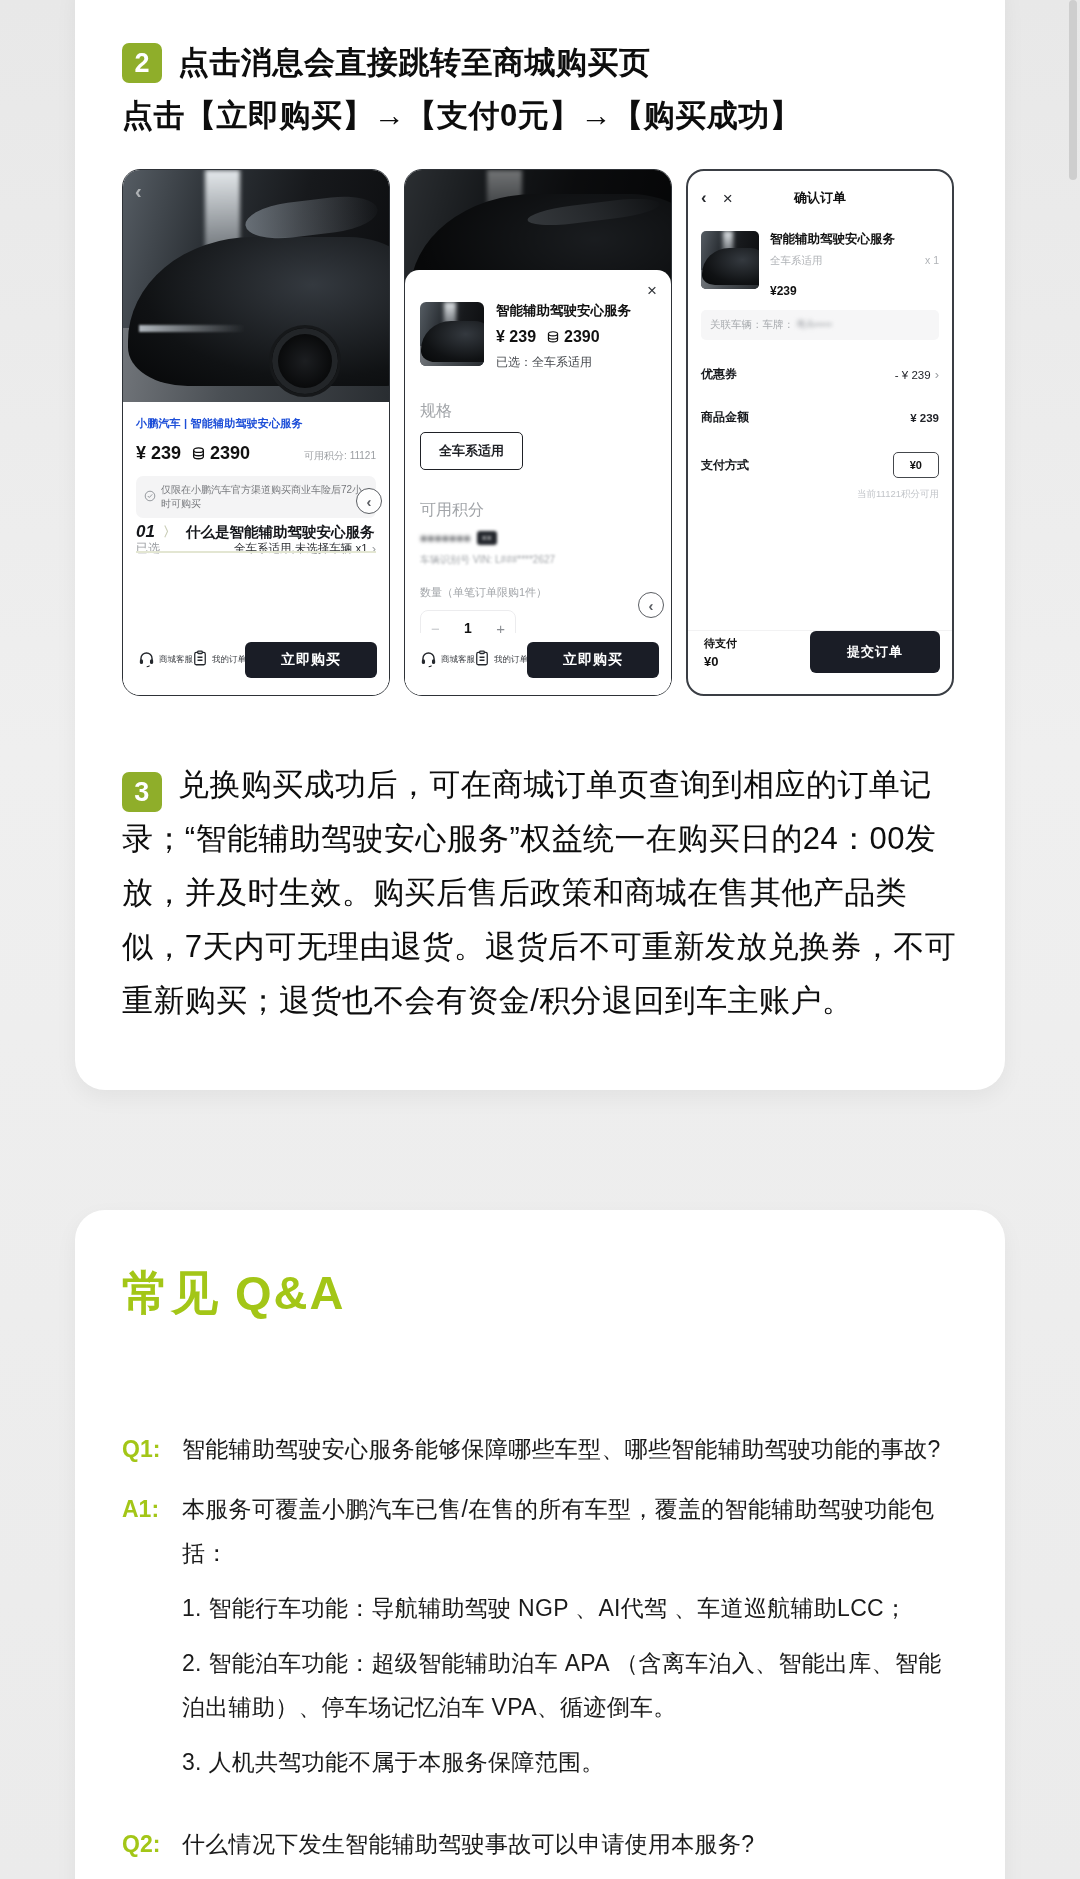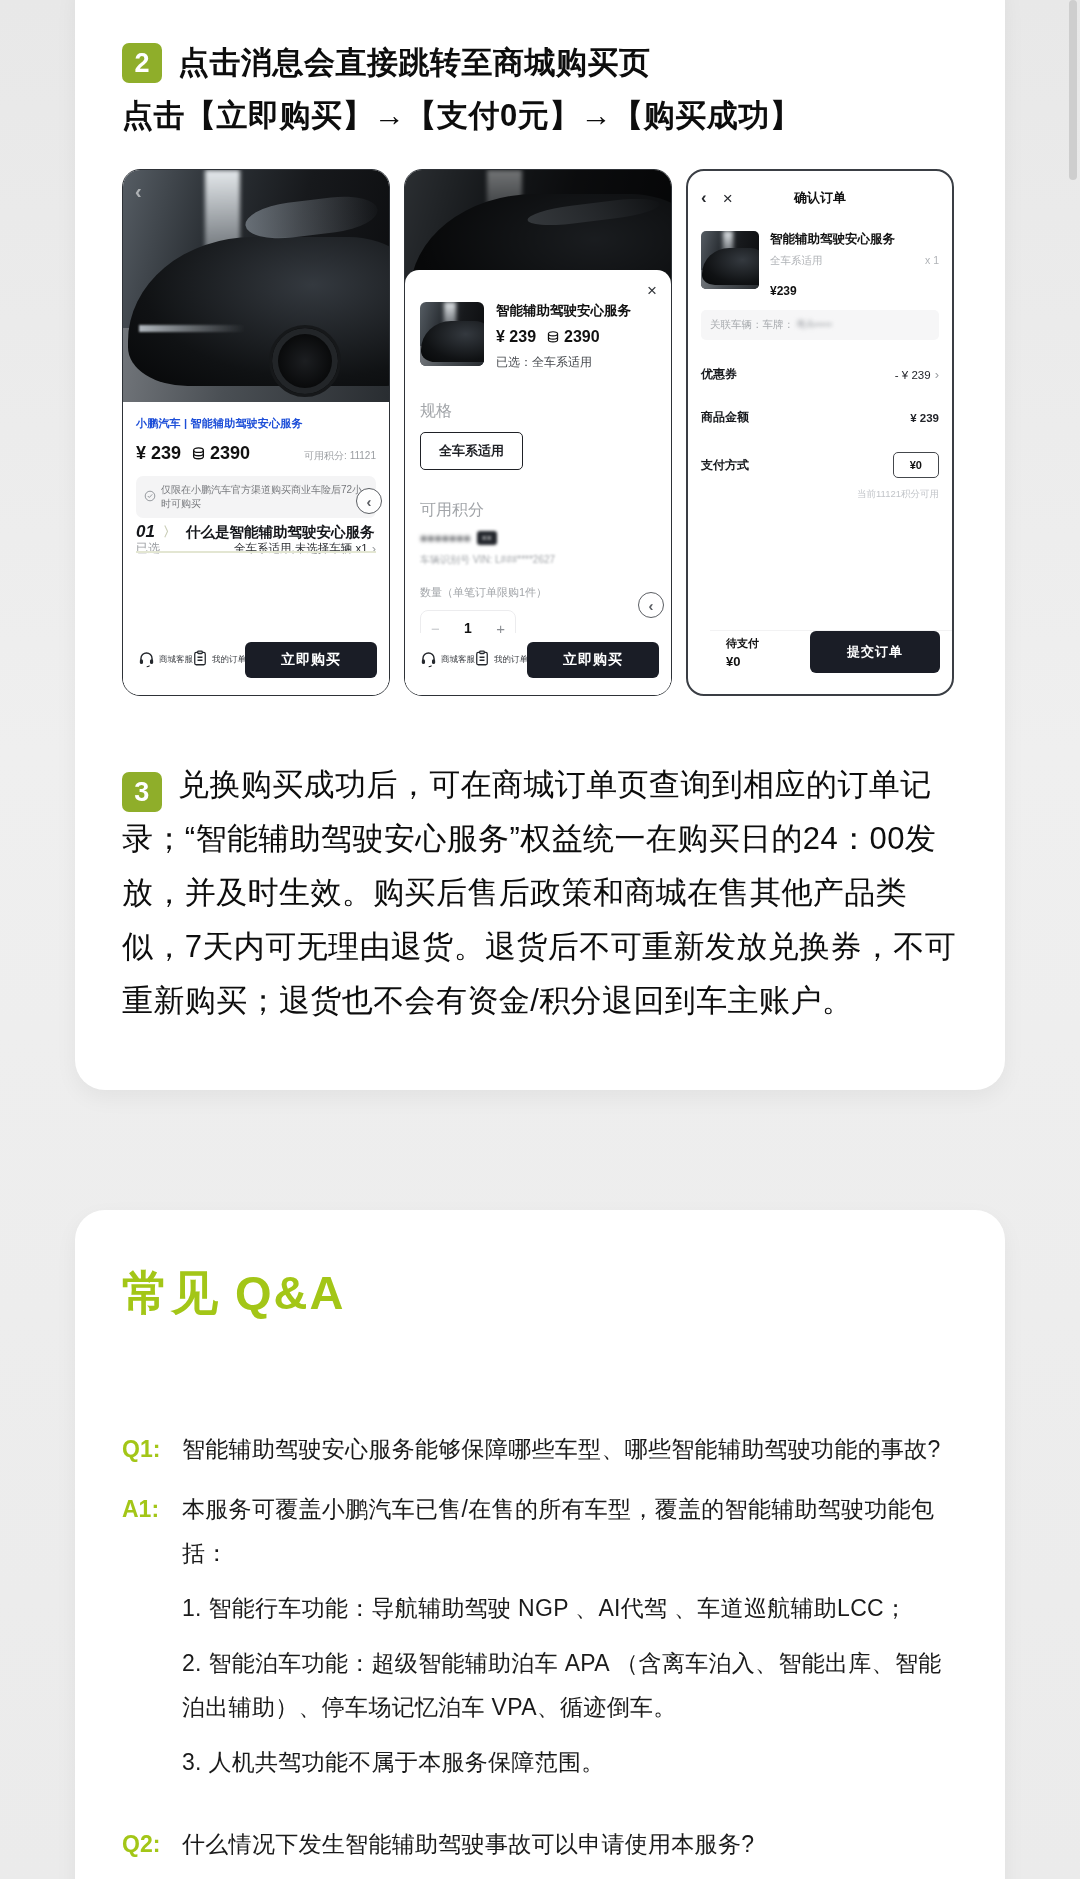--- a/index.html
+++ b/index.html
@@ -127,21 +127,21 @@
   .p3-vehbar { margin-top:12px; background:#f6f6f7; border-radius:5px; padding:8px 9px;
     font-size:10.5px; color:#a7aaae; display:flex; align-items:center; }
   .plate { filter:blur(2px); margin-left:2px; }
   .p3-row { display:flex; align-items:center; margin-top:26px; }
   .p3-row .lab { font-size:12px; font-weight:700; color:#17191d; }
   .p3-row .val { margin-left:auto; font-size:11.5px; color:#212329; }
   .paybox { margin-left:auto; border:1.2px solid #44474c; border-radius:5px;
     padding:6px 16px; font-size:11px; font-weight:600; }
   .pay-note { text-align:right; margin-top:10px; font-size:9.5px; color:#c2c5c9; }
   .p3-footer { position:absolute; left:0; right:0; bottom:0; height:64px;
-    border-top:1px solid #f2f2f3; display:flex; align-items:center; padding:0 12px 21px 16px;margin-left:22px; }
+    border-top:1px solid #f2f2f3; display:flex; align-items:center; padding:0 12px 21px 16px; }
   .pending .l1 { font-size:11px; font-weight:700; }
   .pending .l2 { font-size:13px; font-weight:800; margin-top:3px; }
   .submit-btn { margin-left:auto; width:130px; height:42px; background:#1a1d26; color:#fff;
     border:none; border-radius:6px; font-size:13px; font-weight:600; letter-spacing:1px;
     display:flex; align-items:center; justify-content:center; }
 
   
   .step3 { margin-top:62px; font-size:31px; line-height:54px; font-weight:500;
     letter-spacing:.4px; color:#0d0d0d; width:845px; }
   .step3 .step-badge { display:inline-flex; vertical-align:-6px; margin-right:16px; }

